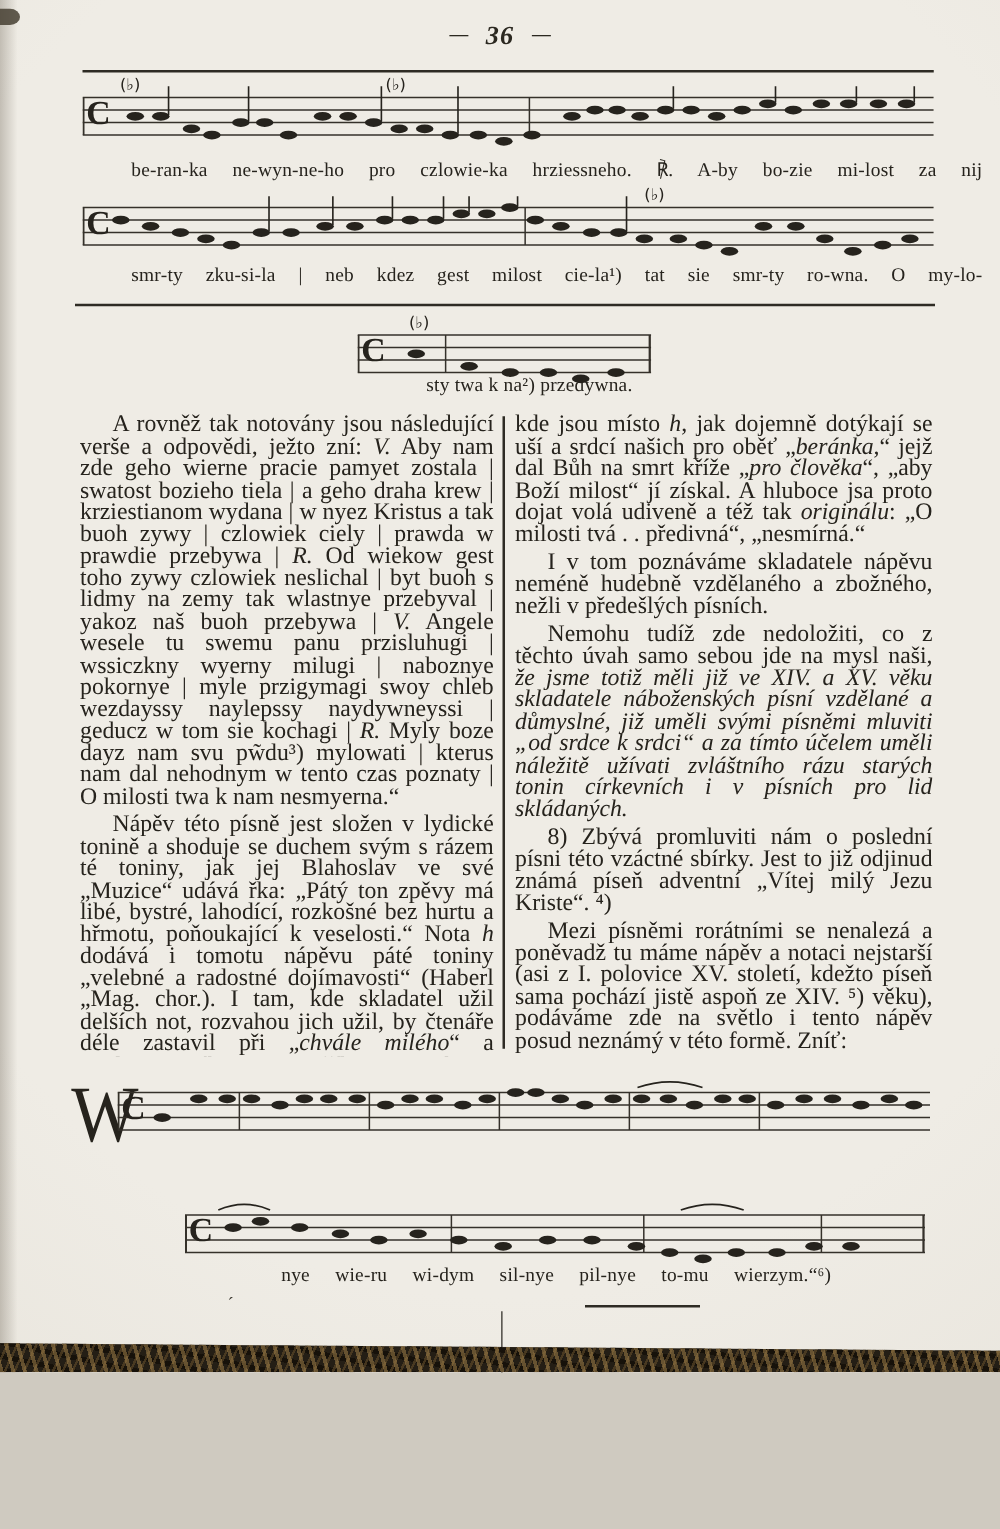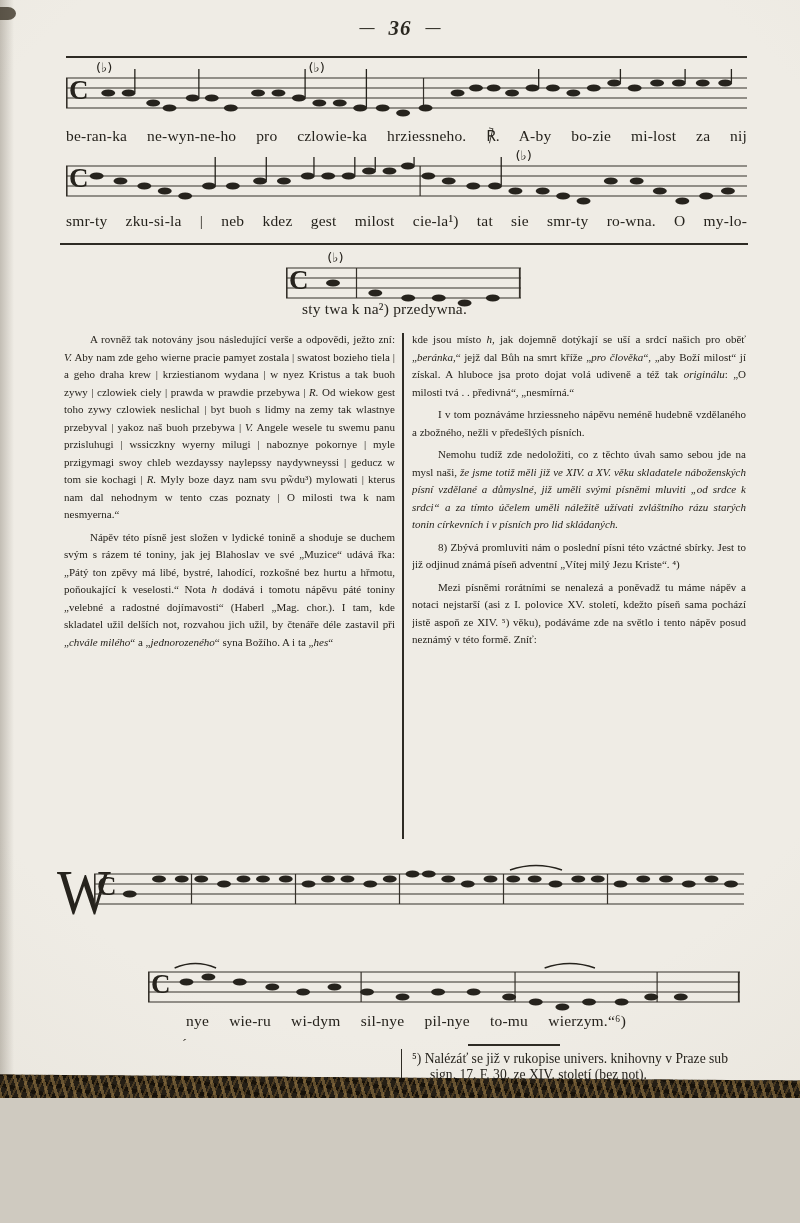--- a/index.html
+++ b/index.html
@@ -16,26 +16,26 @@
     background:#473f33;opacity:.85;}
   .header{position:absolute;left:0;top:16px;width:100%;text-align:center;
     font-size:21px;font-weight:bold;font-style:italic;letter-spacing:1px;color:#2b2820;}
   .header .orn{font-style:normal;font-weight:bold;position:relative;top:-3px;font-size:15px;letter-spacing:0;margin:0 14px;}
   .rule{position:absolute;background:#2e2b24;}
   .rule-top{left:66px;top:56px;width:681px;height:2px;}
   .rule-mid{left:60px;top:243px;width:688px;height:1.6px;}
   .staff{position:absolute;}
   .staff svg{display:block;}
   .lyric{position:absolute;font-size:15.5px;letter-spacing:.2px;color:#26231d;
-    text-align:justify;text-align-last:justify;white-space:normal;}
+    text-align:justify;text-align-last:justify;white-space:normal;margin-left:39px;}
   .lyric-plain{text-align:center;text-align-last:left;}
   .big-initial{position:absolute;left:57px;top:860px;font-size:57px;line-height:1;
     font-family:"Liberation Serif",serif;color:#26231d;transform:scaleY(1.12);transform-origin:top left;}
   .col{position:absolute;top:331px;height:514px;overflow:hidden;text-align:justify;
-    font-size:11px;line-height:17.5px;}
+    font-size:19px;line-height:17.5px;}
   .col-left{left:64px;width:331px;}
   .col-right{left:412px;width:334px;}
   .col p{margin:0 0 5px 0;text-indent:26px;}
   .col p.noindent{text-indent:0;}
   .col-divider{position:absolute;left:402px;top:333px;width:1.5px;height:506px;background:#2e2b24;}
   .fn-rule-right{left:468px;top:1044px;width:92px;height:1.5px;}
   .fn-divider{position:absolute;left:401px;top:1049px;width:1.3px;height:64px;background:#2e2b24;}
   .stray-mark{position:absolute;left:182px;top:1036px;font-size:15px;color:#3a362e;}
   .footnotes{position:absolute;top:1051px;font-size:13.6px;line-height:15.8px;}
   .fn-left{left:66px;width:325px;}
@@ -189,21 +189,21 @@
     </div>
   <div class="lyric lyric-plain" style="left:302px;top:300px;width:230px">sty twa k na²) przedywna.</div>
 
   <div class="col col-left">
     <p>A rovněž tak notovány jsou následující verše a odpovědi, ježto zní: <i>V.</i> Aby nam zde geho wierne pracie pamyet zostala | swatost bozieho tiela | a geho draha krew | krziestianom wydana | w nyez Kristus a tak buoh zywy | czlowiek ciely | prawda w prawdie przebywa | <i>R.</i> Od wiekow gest toho zywy czlowiek neslichal | byt buoh s lidmy na zemy tak wlastnye przebyval | yakoz naš buoh przebywa | <i>V.</i> Angele wesele tu swemu panu przisluhugi | wssiczkny wyerny milugi | naboznye pokornye | myle przigymagi swoy chleb wezdayssy naylepssy naydywneyssi | geducz w tom sie kochagi | <i>R.</i> Myly boze dayz nam svu pw̃du³) mylowati | kterus nam dal nehodnym w tento czas poznaty | O milosti twa k nam nesmyerna.“</p>
     <p>Nápěv této písně jest složen v lydické tonině a shoduje se duchem svým s rázem té toniny, jak jej Blahoslav ve své „Muzice“ udává řka: „Pátý ton zpěvy má libé, bystré, lahodící, rozkošné bez hurtu a hřmotu, poňoukající k veselosti.“ Nota <i>h</i> dodává i tomotu nápěvu páté toniny „velebné a radostné dojímavosti“ (Haberl „Mag. chor.). I tam, kde skladatel užil delších not, rozvahou jich užil, by čtenáře déle zastavil při „<i>chvále milého</i>“ a „<i>jednorozeného</i>“ syna Božího. A i ta „<i>hes</i>“</p>
   </div>
   <div class="col-divider"></div>
   <div class="col col-right">
     <p class="noindent">kde jsou místo <i>h</i>, jak dojemně dotýkají se uší a srdcí našich pro oběť „<i>beránka</i>,“ jejž dal Bůh na smrt kříže „<i>pro člověka</i>“, „aby Boží milost“ jí získal. A hluboce jsa proto dojat volá udiveně a též tak <i>originálu</i>: „O milosti tvá . . předivná“, „nesmírná.“</p>
-    <p>I v tom poznáváme hrziessneho nápěvu neméně hudebně vzdělaného a zbožného, nežli v předešlých písních.</p>
+    <p>I v tom poznáváme skladatele nápěvu neméně hudebně vzdělaného a zbožného, nežli v předešlých písních.</p>
     <p>Nemohu tudíž zde nedoložiti, co z těchto úvah samo sebou jde na mysl naši, <i>že jsme totiž měli již ve XIV. a XV. věku skladatele náboženských písní vzdělané a důmyslné, již uměli svými písněmi mluviti „od srdce k srdci“ a za tímto účelem uměli náležitě užívati zvláštního rázu starých tonin církevních i v písních pro lid skládaných.</i></p>
     <p>8) Zbývá promluviti nám o poslední písni této vzáctné sbírky. Jest to již odjinud známá píseň adventní „Vítej milý Jezu Kriste“. ⁴)</p>
     <p>Mezi písněmi rorátními se nenalezá a poněvadž tu máme nápěv a notaci nejstarší (asi z I. polovice XV. století, kdežto píseň sama pochází jistě aspoň ze XIV. ⁵) věku), podáváme zde na světlo i tento nápěv posud neznámý v této formě. Zníť:</p>
   </div>
 
   <div class="big-initial">W</div>
   <div class="staff" style="left:94px;top:852px;width:650px;height:70px">
       <svg width="650" height="70" viewBox="0 0 650 70" xmlns="http://www.w3.org/2000/svg">
         <line x1="0" y1="22" x2="650" y2="22" stroke="#35312a" stroke-width="1.15"></line>
         <line x1="0" y1="32" x2="650" y2="32" stroke="#35312a" stroke-width="1.15"></line>
@@ -281,20 +281,16 @@
         <ellipse cx="503.2" cy="41" rx="7" ry="3.5" fill="#26231d"></ellipse>
         <ellipse cx="532.8000000000001" cy="41" rx="7" ry="3.5" fill="#26231d"></ellipse>
       </svg>
     </div>
   <div class="lyric" style="left:186px;top:1012px;width:440px">nye wie-ru wi-dym sil-nye pil-nye to-mu wierzym.“⁶)</div>
 
   <div class="stray-mark">´</div>
   <div class="rule fn-rule-right"></div>
   <div class="fn-divider"></div>
 
-  <div class="footnotes fn-right">
-    <div class="fn-item">⁵) Nalézáť se již v rukopise univers. knihovny v Praze sub sign. 17. F. 30. ze XIV. století (bez not).</div>
-    <div class="fn-item">⁶) Pravopis originálu.</div>
-  </div>
 
   <div class="book-edge"></div>
 
 </div>
 
 </body></html>

